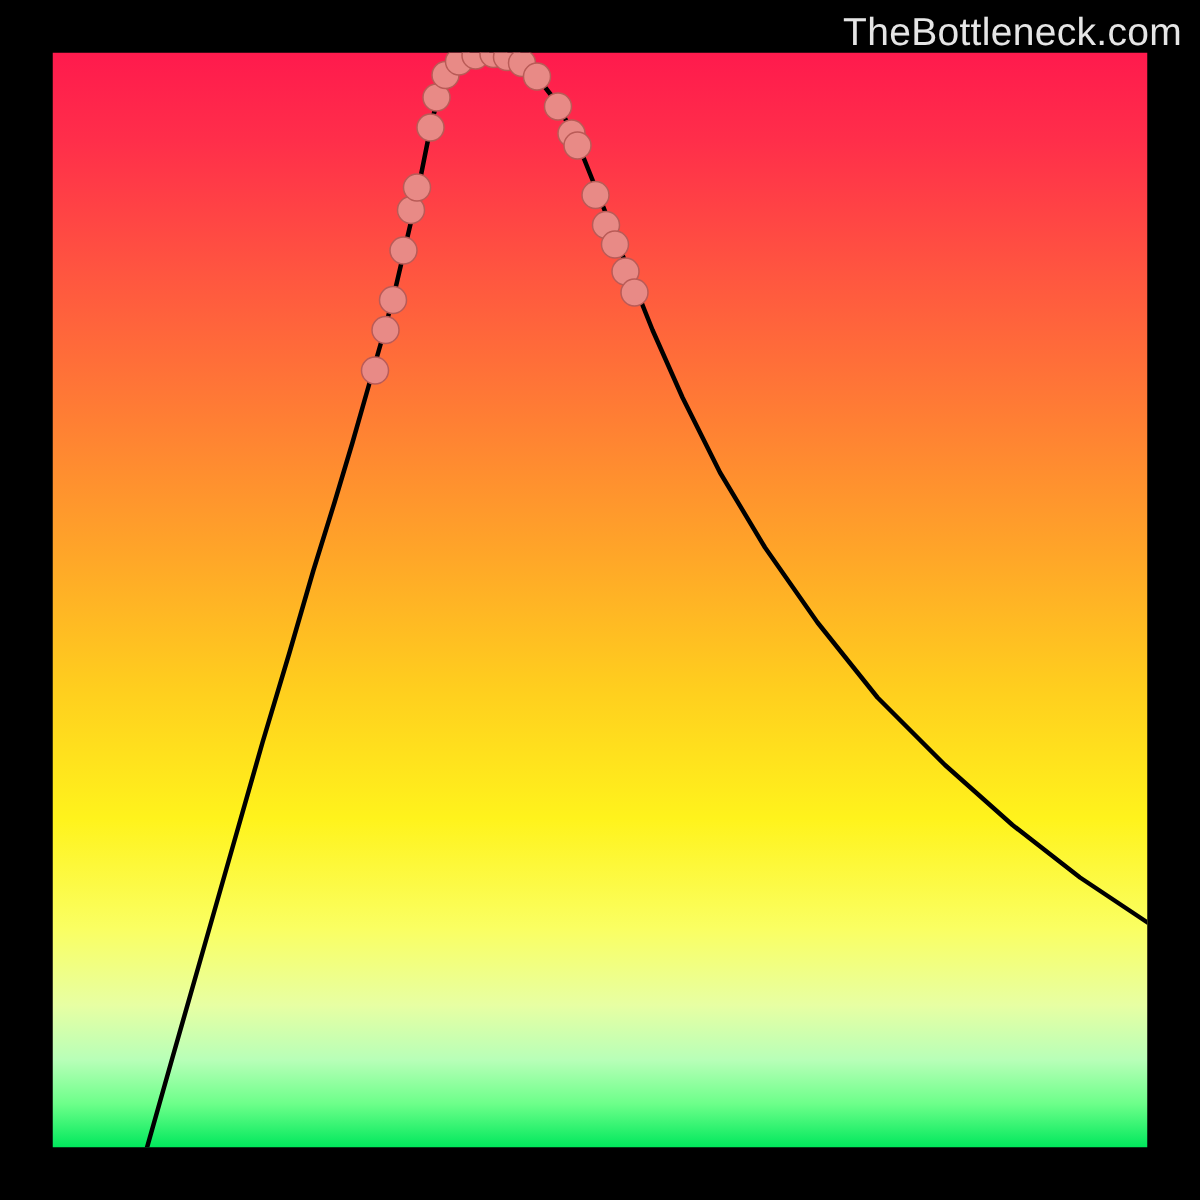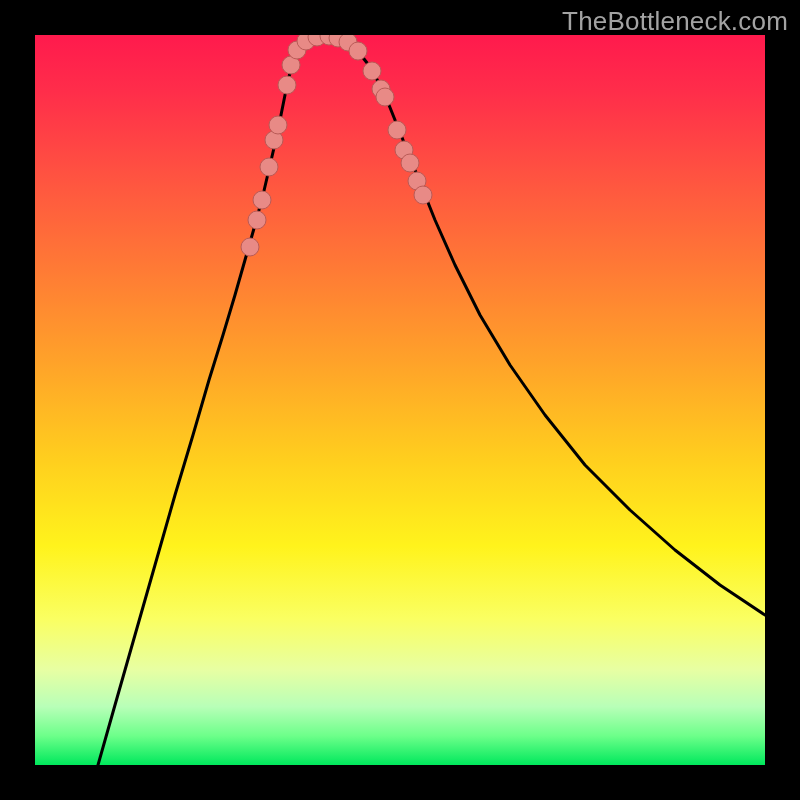--- a/index.html
+++ b/index.html
@@ -46,21 +46,21 @@
       #e7ffa3 87%,
       #b8ffb8 92%,
       #6dff8a 96%,
       #00e85c 100%
     );
   }
   .watermark {
     position: absolute;
     top: 6px;
     right: 12px;
-    color: #a3a3a3;
+    color: #e5e5e5;
     font-size: 26px;
     font-weight: 400;
     letter-spacing: 0.2px;
     user-select: none;
   }
   svg {
     position: absolute;
     left: 0;
     top: 0;
   }

